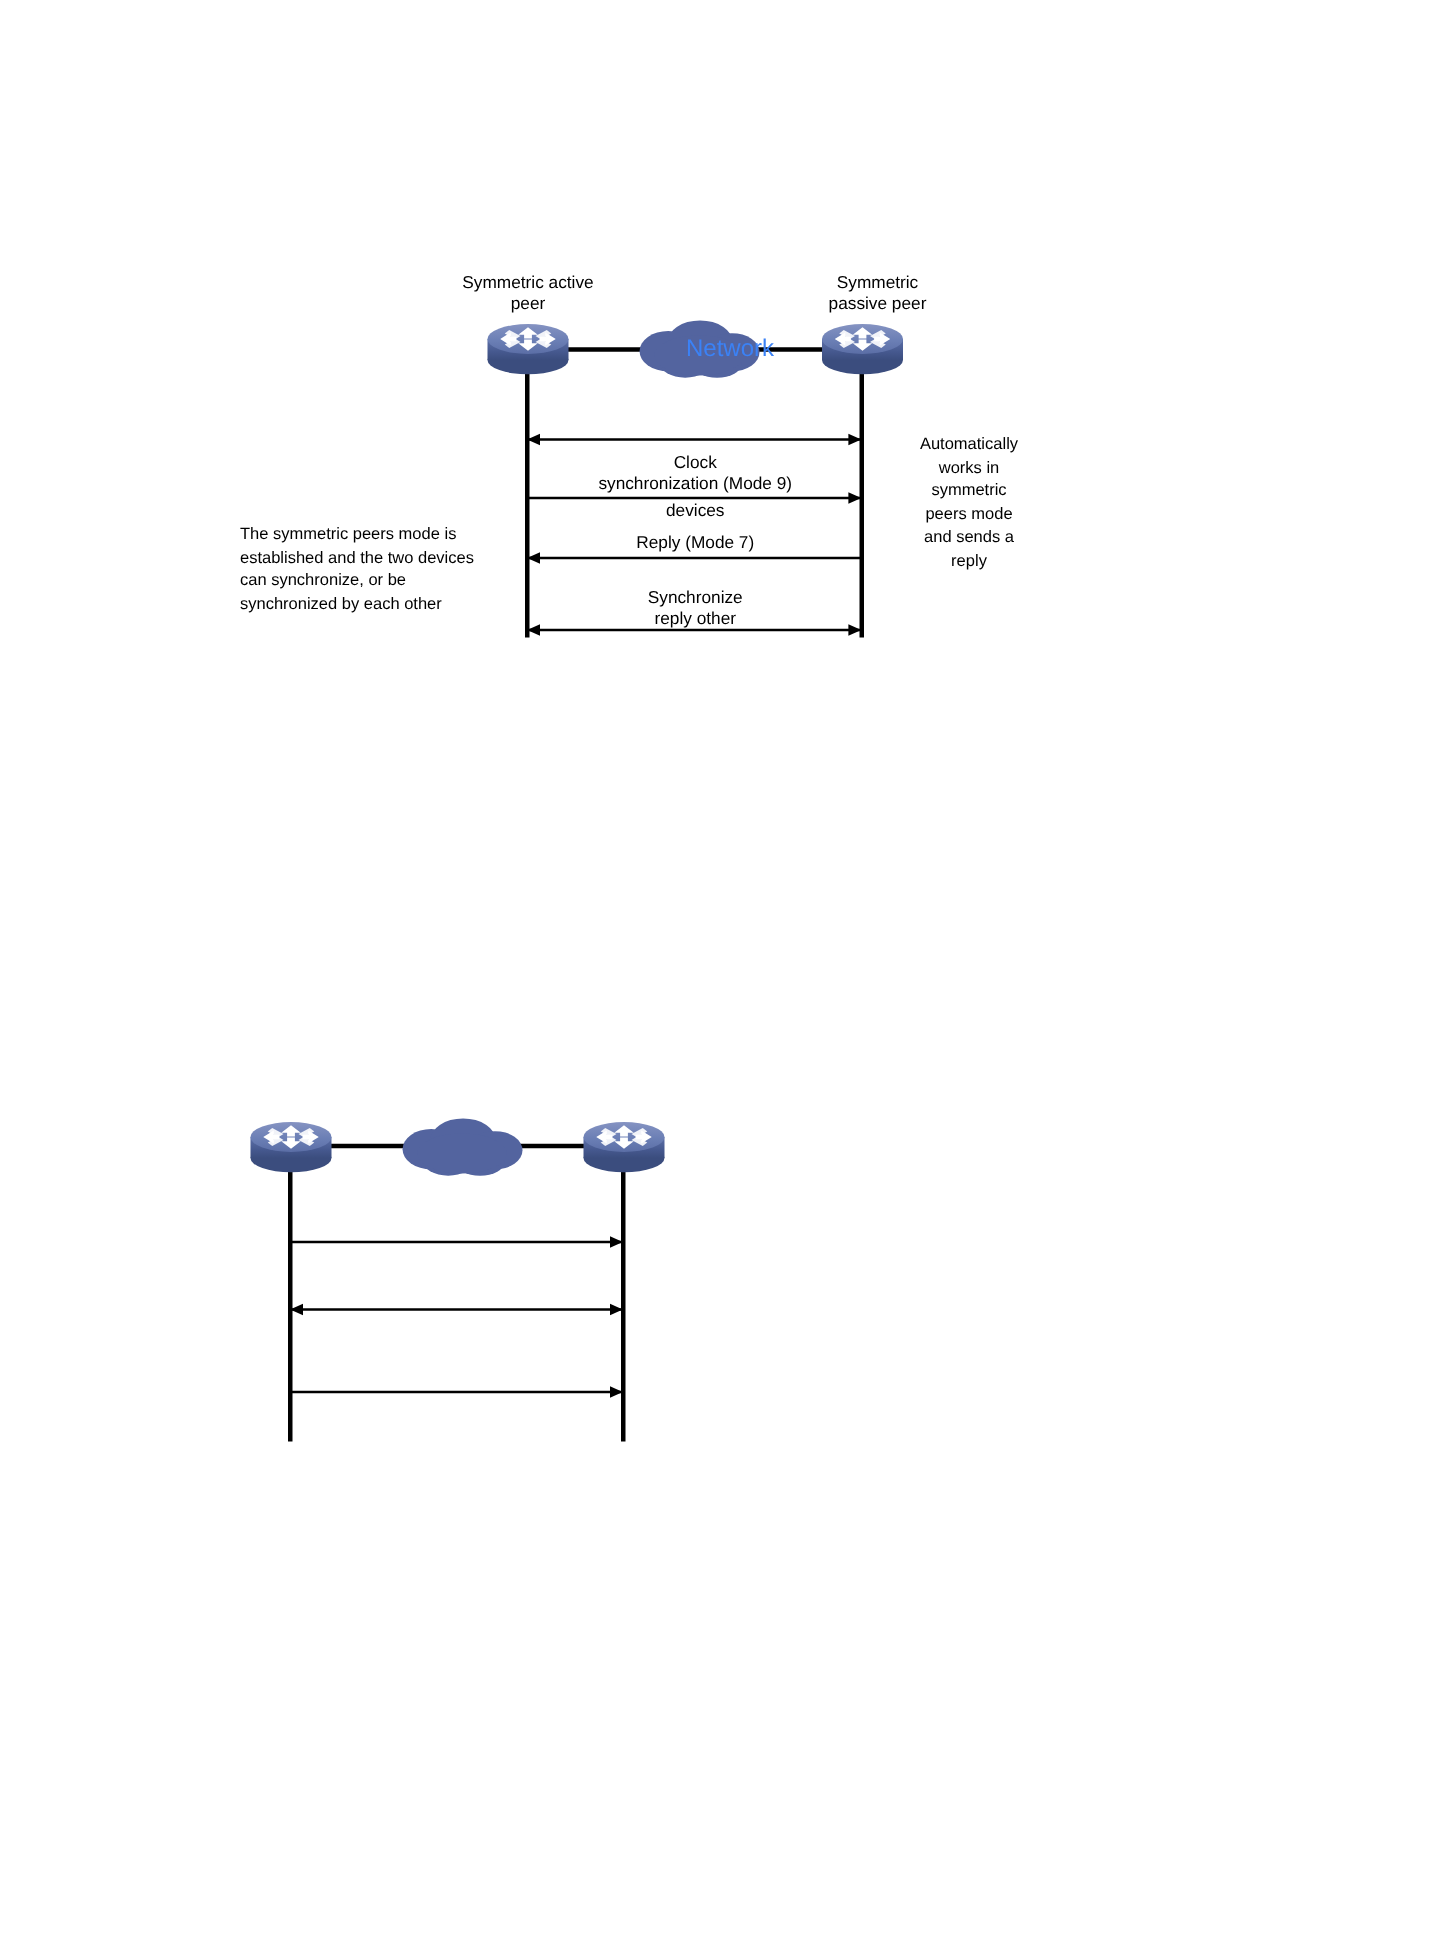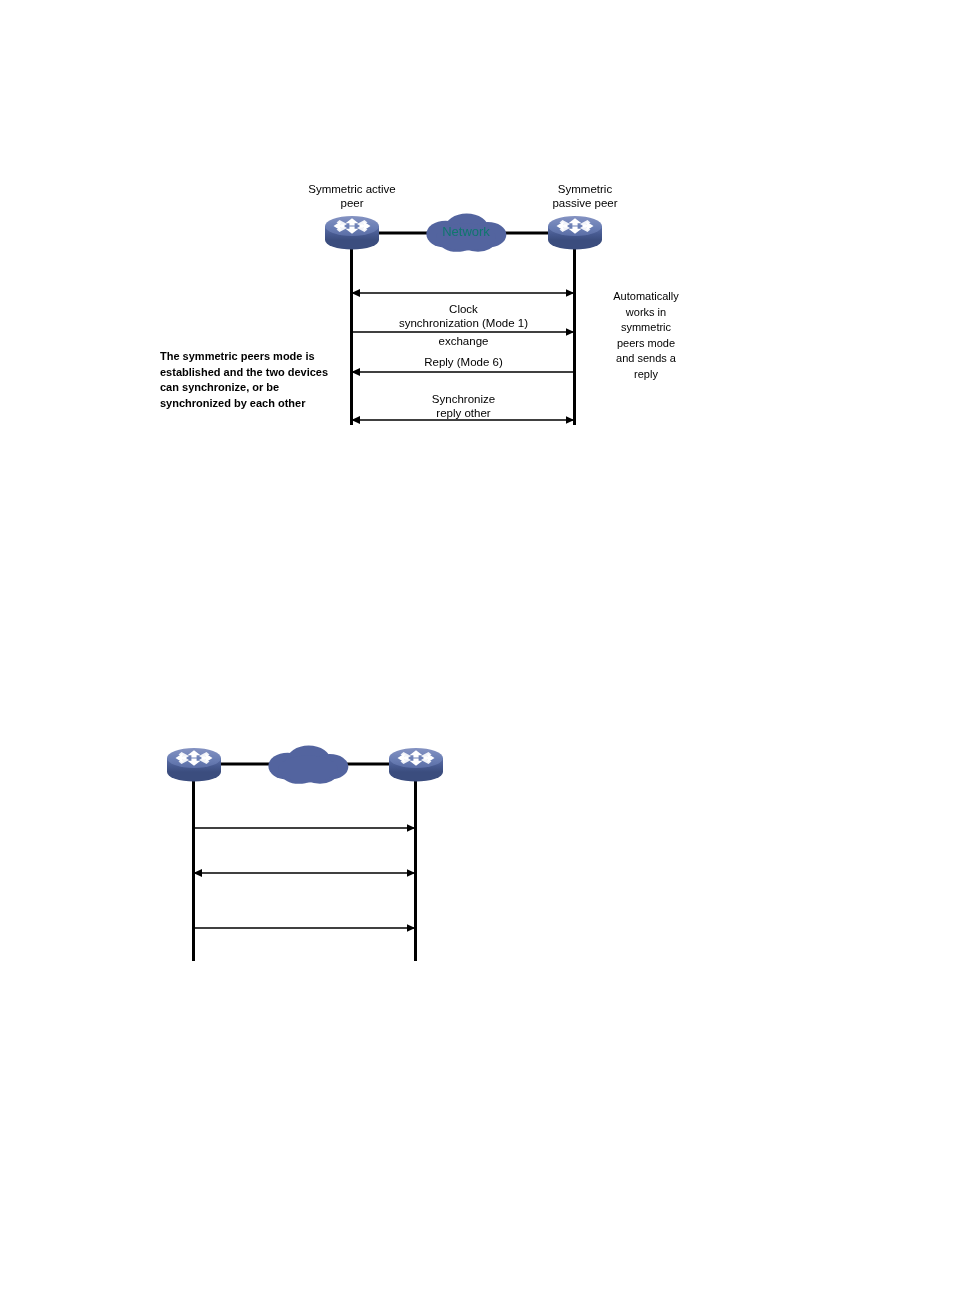--- a/index.html
+++ b/index.html
@@ -37,23 +37,23 @@
   .node-label {
     position: absolute;
     font-size: 11.5px;
     line-height: 14px;
     text-align: center;
     white-space: pre-line;
   }
 
   .cloud-label {
     position: absolute;
-    color: #0f766e;
-    font-size: 13px;
-    text-align: center;
+    color: #3b82f6;
+    font-size: 16px;
+    text-align: right;
     white-space: nowrap;
     pointer-events: none;
   }
 
   .arrow-label {
     position: absolute;
     font-size: 11.5px;
     line-height: 14px;
     text-align: center;
     white-space: pre-line;
@@ -138,27 +138,27 @@
       <use href="#router-symbol" x="545" y="196" width="60" height="40"></use>
     </svg>
 
     <div class="node-label" style="left:272px; top:166px; width:160px;">Symmetric active
 peer</div>
     <div class="cloud-label" style="left:416px; top:208px; width:100px;">Network</div>
     <div class="node-label" style="left:505px; top:166px; width:160px;">Symmetric
 passive peer</div>
 
     <div class="arrow-label" style="left:352px; top:286px; width:223px;">Clock
-synchronization  (Mode 1)</div>
-    <div class="arrow-label" style="left:352px; top:318px; width:223px;">exchange</div>
-    <div class="arrow-label" style="left:352px; top:339px; width:223px;">Reply   (Mode 6)</div>
+synchronization  (Mode 9)</div>
+    <div class="arrow-label" style="left:352px; top:318px; width:223px;">devices</div>
+    <div class="arrow-label" style="left:352px; top:339px; width:223px;">Reply   (Mode 7)</div>
     <div class="arrow-label" style="left:352px; top:376px; width:223px;">Synchronize
 reply other</div>
 
-    <div class="side-note left" style="left:160px; top:333px; width:195px; text-align:left;font-weight:bold;">The symmetric peers mode is
+    <div class="side-note left" style="left:160px; top:333px; width:195px; text-align:left;">The symmetric peers mode is
 established and the two devices
 can  synchronize, or be
 synchronized by each other</div>
     <div class="side-note center" style="left:598px; top:273px; width:96px; text-align:center;">Automatically
 works in
 symmetric
 peers mode
 and sends a
 reply</div>
   </div>

